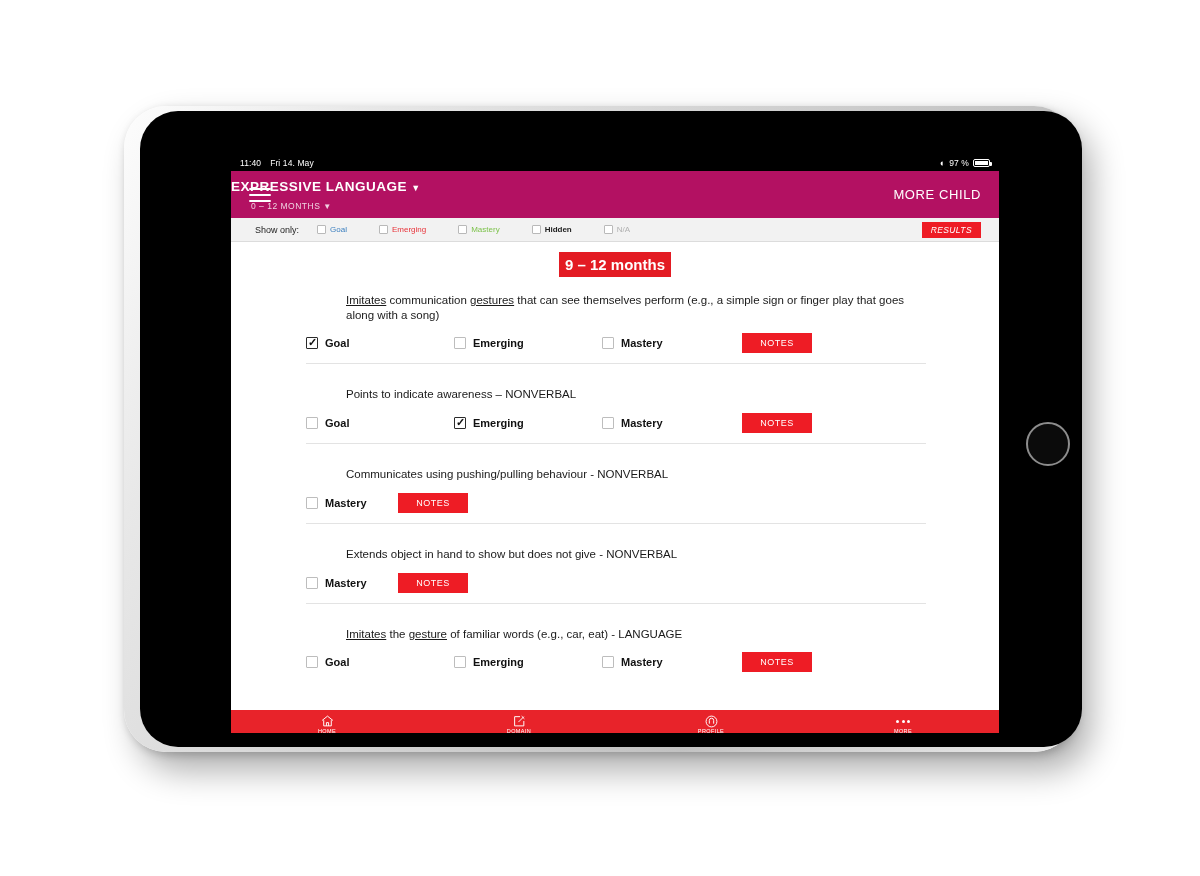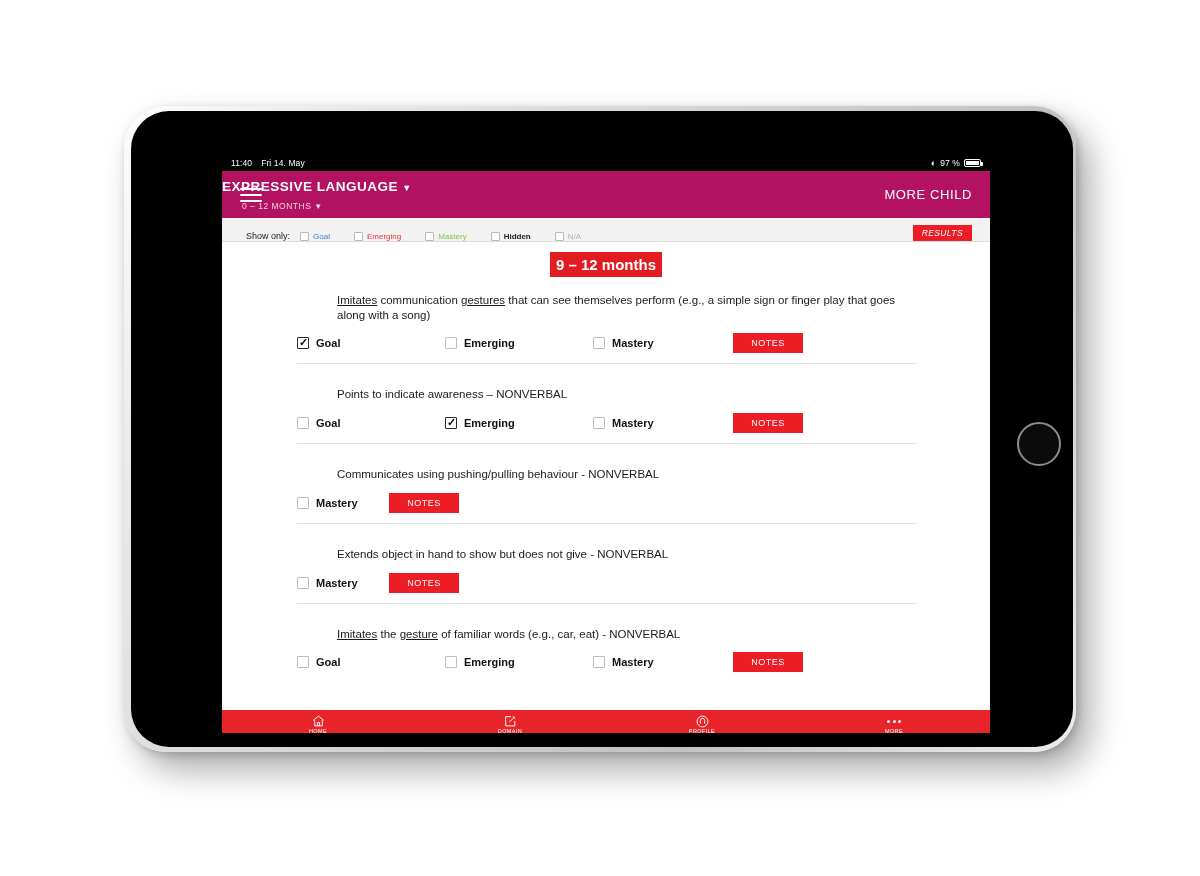--- a/index.html
+++ b/index.html
@@ -20,21 +20,21 @@
     top: 106px;
     width: 952px;
     height: 646px;
     background: linear-gradient(120deg, #fdfdfd 0%, #e8e8e8 18%, #d2d2d2 46%, #c2c2c2 70%, #ededed 100%);
     border-radius: 42px;
     box-shadow: 14px 18px 34px rgba(0,0,0,0.33), 2px 3px 8px rgba(0,0,0,0.18);
     padding: 4px;
   }
   .device-inner {
     position: absolute;
-    left: 7px; top: 5px;
+    left: 16px; top: 5px;
     width: 942px;
     height: 636px;
     background: #000000;
     border-radius: 38px;
   }
 
   .home-button {
     position: absolute;
     left: 886px;
     top: 311px;
@@ -149,23 +149,23 @@
     letter-spacing: 0.6px;
     cursor: pointer;
   }
 
   
   .filterbar {
     height: 24px;
     background: #f2f2f2;
     border-bottom: 1px solid #dcdcdc;
     display: flex;
-    align-items: flex-end;
+    align-items: center;
     padding: 0 18px 0 24px;
-    gap: 0;
+    gap: 8px;
   }
   .showonly-label {
     font-size: 9px;
     color: #222222;
     margin-right: 10px;
   }
   .filter-item {
     display: flex;
     align-items: center;
     gap: 4px;
@@ -448,21 +448,21 @@
               <label class="opt opt-mastery-only">
                 <span class="checkbox"></span>
                 <span>Mastery</span>
               </label>
               <button class="notes-btn">NOTES</button>
             </div>
           </div>
 
           <div class="item">
             <div class="item-text">
-              <span class="gloss">Imitates</span><span> the </span><span class="gloss">gesture</span><span> of familiar words (e.g., car, eat) - NONVERBAL</span>
+              <span class="gloss">Imitates</span><span> the </span><span class="gloss">gesture</span><span> of familiar words (e.g., car, eat) - LANGUAGE</span>
             </div>
             <div class="options-row">
               <label class="opt opt-goal">
                 <span class="checkbox"></span>
                 <span>Goal</span>
               </label>
               <label class="opt opt-emerging">
                 <span class="checkbox"></span>
                 <span>Emerging</span>
               </label>

